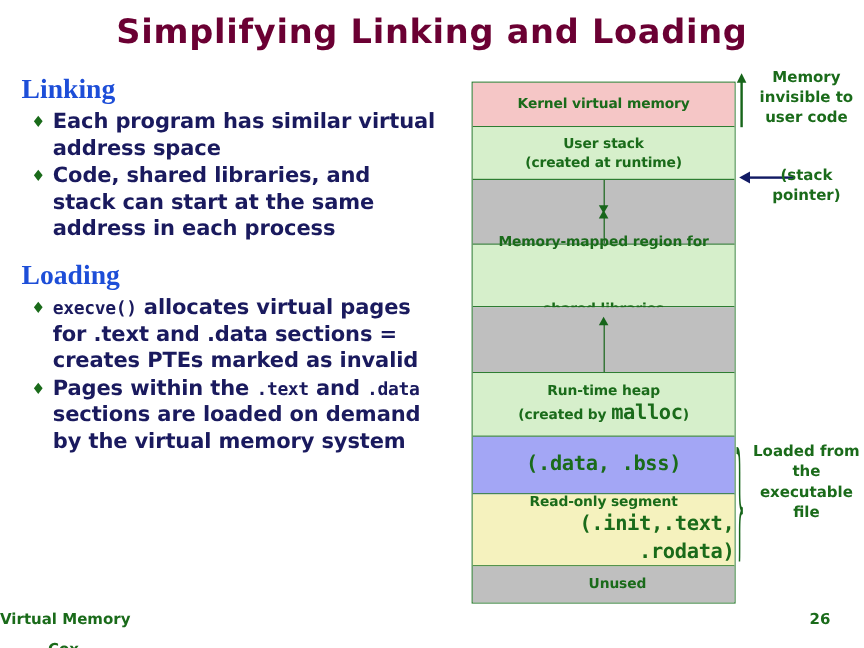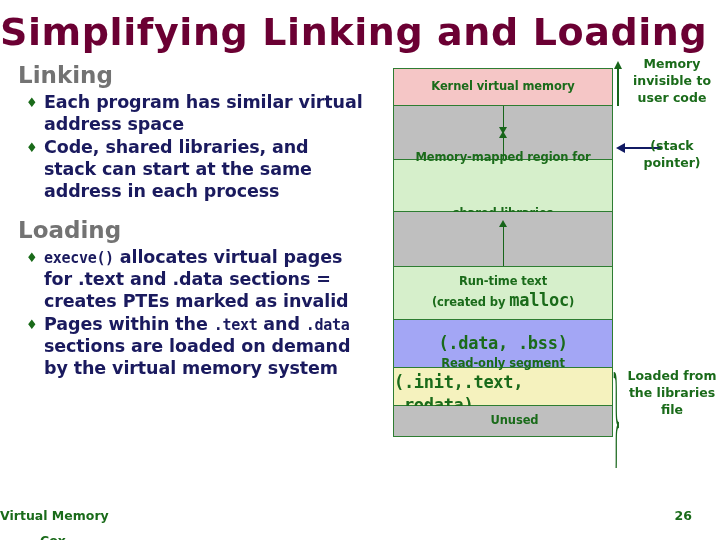--- a/index.html
+++ b/index.html
@@ -15,41 +15,42 @@
     font-family: "DejaVu Sans", "Liberation Sans", sans-serif;
     -webkit-font-smoothing: none;
   }
 
   
   #slide-title {
     position: absolute;
     left: 0;
     top: 10px;
     width: 720px;
-    text-align: left;
-    font-size: 38px;
+    text-align: center;
+    font-size: 28px;
     font-weight: bold;
     color: #6B0033;
     letter-spacing: 0.6px;
     white-space: nowrap;
   }
 
   
   #left-col {
     position: absolute;
     left: 18px;
     top: 62px;
     width: 345px;
   }
   .section-heading {
     font-size: 23px;
     font-weight: bold;
-    color: #737373;
+    color: #1d4ed8;
     margin: 0 0 4px 0;
     line-height: 1.15;
+    font-family: Liberation Serif, serif;
   }
   #loading-heading { margin-top: 14px; }
 
   ul.bullets {
     list-style: none;
     margin: 0;
     padding: 0;
   }
   ul.bullets > li {
     position: relative;
@@ -84,21 +85,21 @@
     width: 220px;
     border: 1px solid #2E7D32;
     box-sizing: border-box;
   }
   .mem-block {
     box-sizing: border-box;
     border-bottom: 1px solid #2E7D32;
     color: #1A6B1A;
     font-size: 11.5px;
     font-weight: bold;
-    text-align: left;
+    text-align: right;
     display: flex;
     flex-direction: column;
     align-items: center;
     justify-content: center;
     line-height: 1.35;
     position: relative;
     letter-spacing: -0.1px;
   }
   .mem-block:last-child { border-bottom: none; padding-left: 23px; }
   .mem-block .mono { font-size: 17px; }
@@ -255,66 +256,70 @@
     </li>
   </ul>
 </div>
 
 <div id="memory-diagram">
 
   <div class="mem-block" style="height:37px;background:#F5C6C6;">
     <div>Kernel virtual memory</div>
   </div>
 
+  <div class="mem-block" style="height:44px;background:#D6EFCB;">
+    <div>User stack</div>
+    <div>(created at runtime)</div>
+  </div>
 
   <div class="mem-block mem-gap" style="height:54px;background:#BFBFBF;">
     <span class="gap-arrow down" style="height:22px;"></span>
     <span class="gap-arrow up" style="height:22px;"></span>
   </div>
 
   <div class="mem-block" style="height:52px;background:#D6EFCB;gap:40px;">
     <div>Memory-mapped region for</div>
     <div>shared libraries</div>
   </div>
 
   <div class="mem-block mem-gap" style="height:55px;background:#BFBFBF;">
     <span class="gap-arrow up" style="height:40px;"></span>
   </div>
 
   <div class="mem-block" style="height:53px;background:#D6EFCB;">
-    <div>Run-time text</div>
+    <div>Run-time heap</div>
     <div>
       <span>(created by </span><span class="mono">malloc</span><span>)</span>
     </div>
   </div>
 
   <div class="mem-block" style="height:48px;background:#A3A6F5;">
     <div class="mono">(.data, .bss)</div>
   </div>
 
-  <div class="mem-block" style="height:38px;background:#F5F2BE;">
+  <div class="mem-block" style="height:60px;background:#F5F2BE;">
     <div>Read-only segment</div>
     <div class="mono">(.init,.text, .rodata)</div>
   </div>
 
   <div class="mem-block" style="height:30px;background:#BFBFBF;">
     <div>Unused</div>
   </div>
 </div>
 
 <div id="kernel-arrow"></div>
 <div class="right-note" id="note-invisible">Memory invisible to user code</div>
 
 <div id="rsp-arrow"></div>
 <div class="right-note" id="note-rsp">
   <div>(stack pointer)</div>
 </div>
 
 <div id="loaded-brace">
   <span>}</span>
 </div>
-<div class="right-note" id="note-loaded">Loaded from the libraries file</div>
+<div class="right-note" id="note-loaded">Loaded from the executable file</div>
 
 <div id="footer">
   <div id="footer-author">Cox</div>
   <div id="footer-center">Virtual Memory</div>
   <div id="footer-page">26</div>
 </div>
 
 </body></html>

